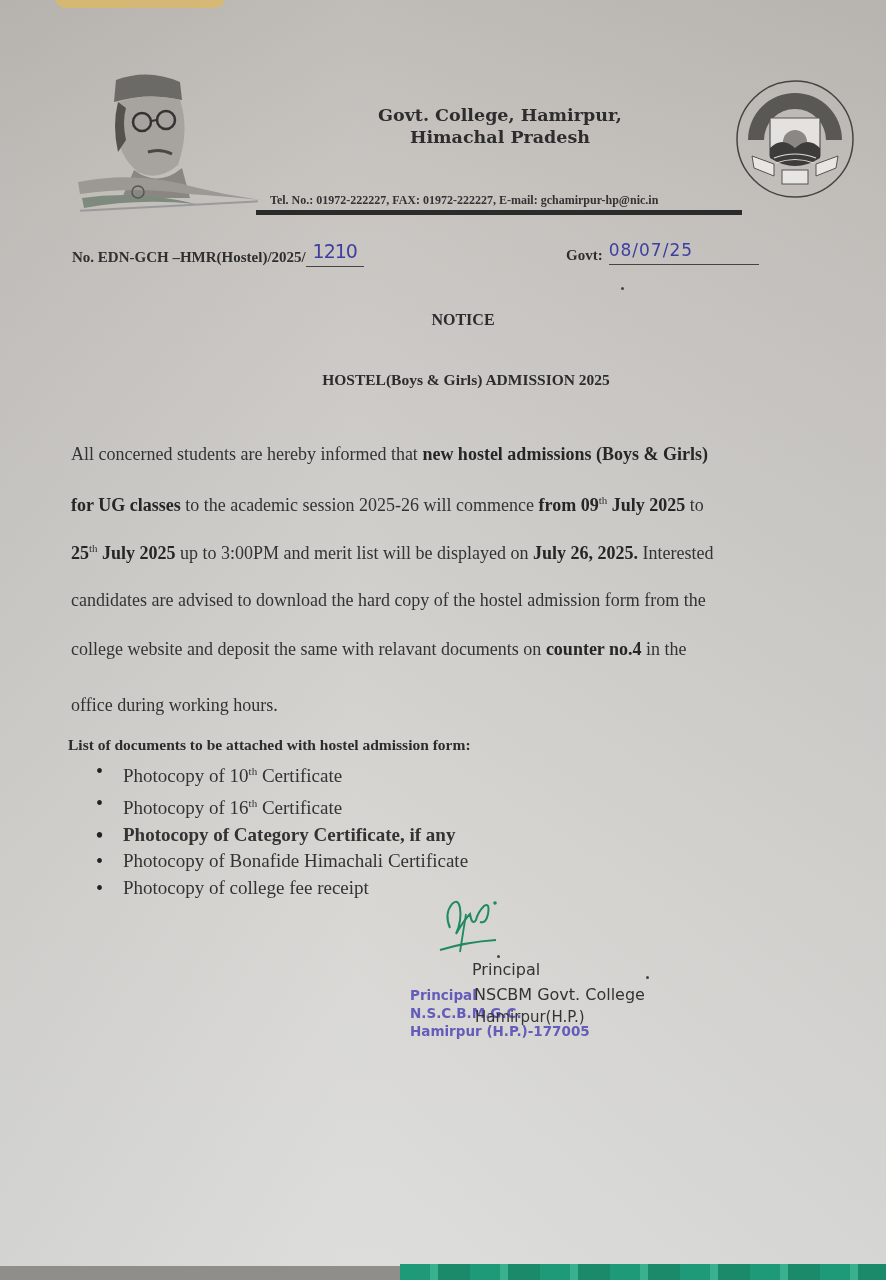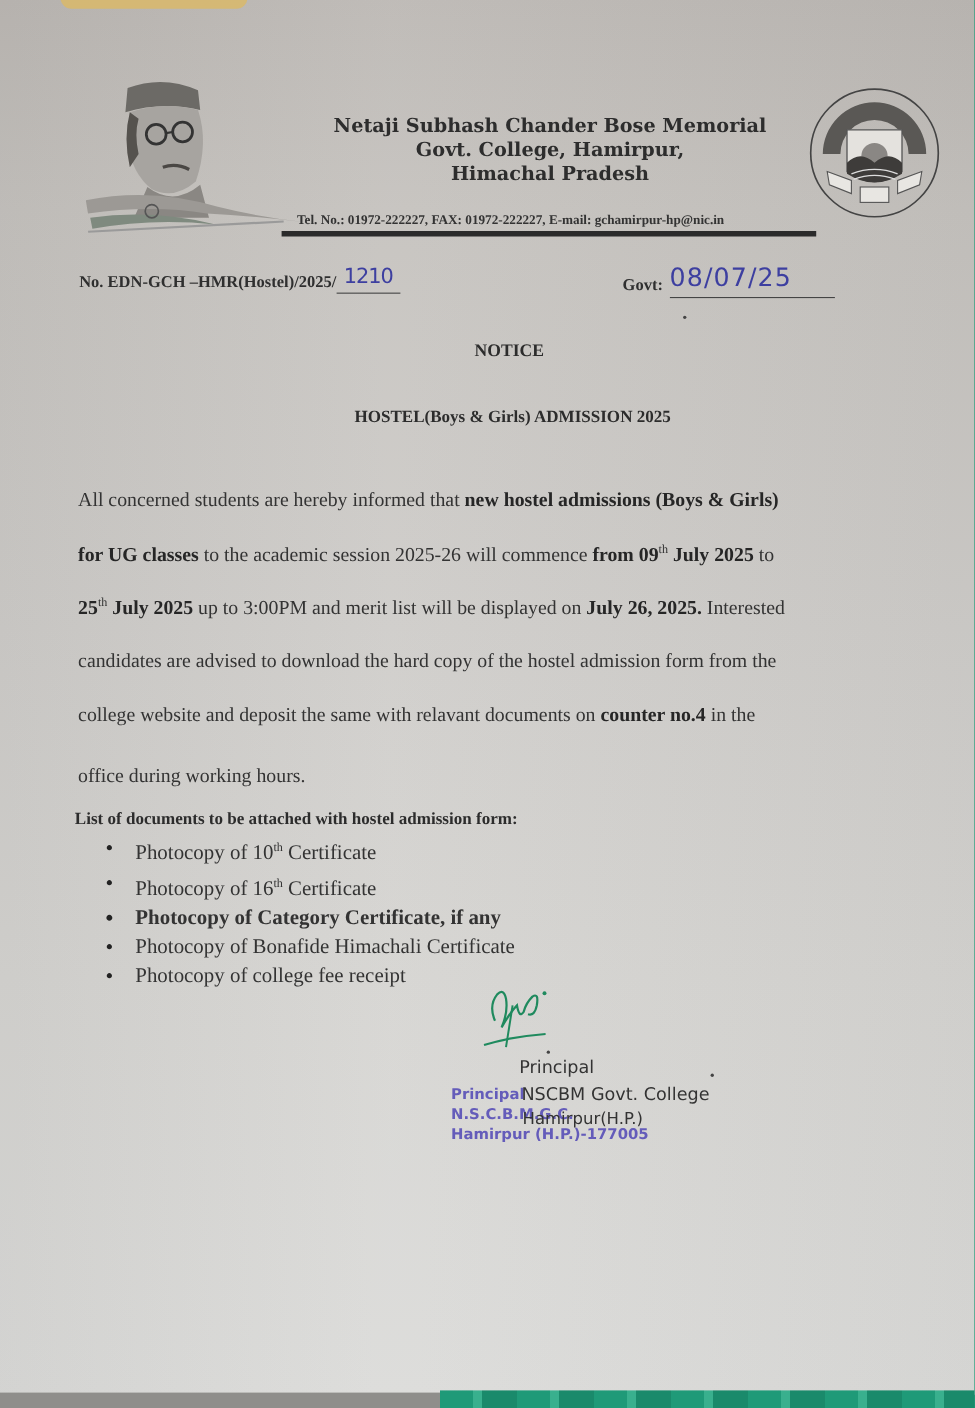--- a/index.html
+++ b/index.html
@@ -34,21 +34,21 @@
   .rule {
     position:absolute; left:256px; top:210px; width:486px; height:5px; background:#2b2b2b;
   }
   .rule-thin { position:absolute; left:80px; top:205px; width:178px; height:2px; background:#9a9a9a; transform:rotate(-3deg); }
   .emblem { position:absolute; left:734px; top:78px; width:122px; height:122px; }
   .ref-row { position:absolute; left:72px; top:244px; font-size:15px; font-weight:bold; color:#2f2f2f; }
   .ref-no-line { display:inline-block; width:58px; border-bottom:1.5px solid #444; text-align:center; position:relative; }
   .hand { font-family:"DejaVu Sans", sans-serif; color:#3d3fa0; font-weight:normal; font-size:19px; letter-spacing:-1px; position:relative; top:-4px;margin-top:48px; }
   .dated { position:absolute; left:566px; top:244px; font-size:15px; font-weight:bold; color:#2f2f2f; }
   .date-line { display:inline-block; width:150px; border-bottom:1.5px solid #444; margin-left:6px; }
-  .date-line .hand { font-size:23px; letter-spacing:1px; }
+  .date-line .hand { font-size:17px; letter-spacing:1px; }
   .notice { position:absolute; left:0; width:926px; top:311px; text-align:center; font-size:16px; font-weight:bold; color:#2c2c2c; }
   .subject { position:absolute; left:0; width:932px; top:371px; text-align:center; font-size:15.5px; font-weight:bold; color:#2c2c2c; }
   .body-line { position:absolute; left:71px; font-size:18px; color:#333; white-space:nowrap;margin-top:32px; }
   .body-line b { color:#262626; }
   sup { font-size:11px; }
   .list-head { position:absolute; left:68px; top:736px; font-size:15.5px; font-weight:bold; color:#2c2c2c; }
   .doc-list { position:absolute; left:96px; top:758px; margin:0; padding:0; list-style:none; }
   .doc-list li { font-size:19px; line-height:26.5px; color:#333; position:relative; padding-left:27px; font-family:Liberation Serif, serif; }
   .doc-list li::before { content:"•"; position:absolute; left:0; top:0; font-size:20px; color:#222; }
   .doc-list li.bold { font-weight:bold; }
@@ -79,21 +79,20 @@
     <circle cx="88" cy="50" r="9" fill="none" stroke="#333" stroke-width="2.5"></circle>
     <path d="M73 51 L79 50" stroke="#333" stroke-width="2"></path>
     <path d="M70 82 Q82 78 94 84" stroke="#4a4744" stroke-width="3" fill="none"></path>
     <path d="M56 100 Q80 118 104 98 L112 128 L44 128 Z" fill="#8a8783"></path>
     <path d="M0 112 Q60 100 120 118 Q160 128 200 132 Q150 126 110 124 Q60 116 2 124 Z" fill="#9c9995"></path>
     <path d="M4 128 Q60 120 118 134 Q60 128 6 138 Z" fill="#7f8a7f"></path>
     <circle cx="60" cy="122" r="6" fill="none" stroke="#555" stroke-width="1.5"></circle>
   </svg>
 
   <div class="org">
-    <div>Netaji Subhash Chander Bose Memorial</div>
     <div>Govt. College, Hamirpur,</div>
     <div>Himachal Pradesh</div>
   </div>
   <div class="contact">Tel. No.: 01972-222227, FAX: 01972-222227, E-mail: gchamirpur-hp@nic.in</div>
   <div class="rule-thin"></div>
   <div class="rule"></div>
 
   <svg class="emblem" viewBox="0 0 122 122">
     <circle cx="61" cy="61" r="58" fill="none" stroke="#444" stroke-width="1.5"></circle>
     <path d="M14 62 A47 47 0 0 1 108 62 L92 62 A31 31 0 0 0 30 62 Z" fill="#5a5855"></path>

